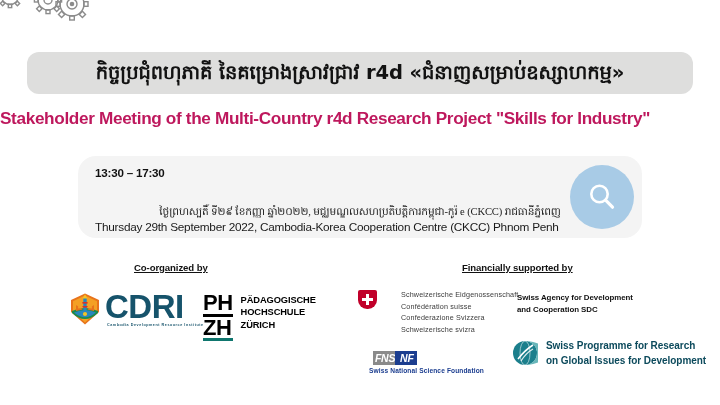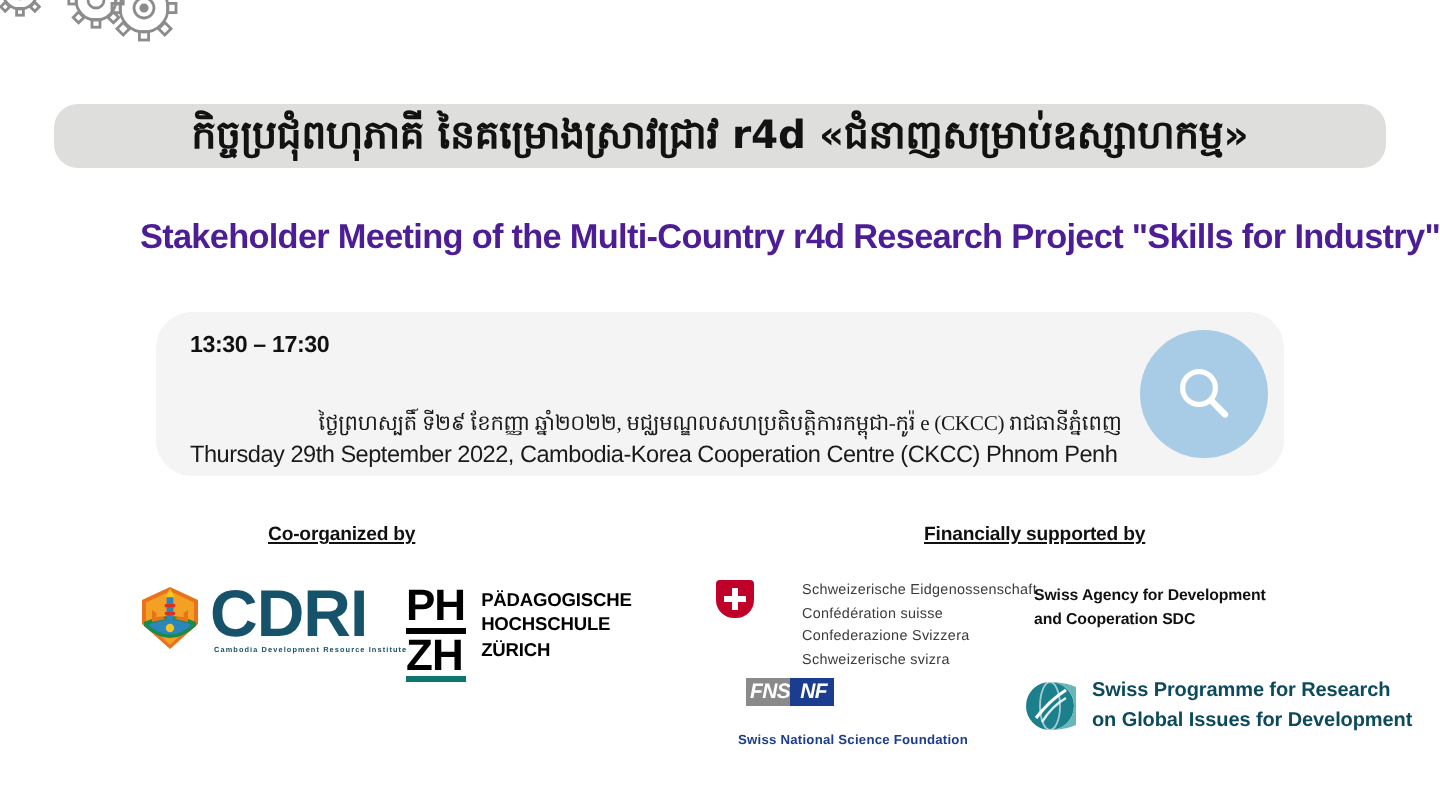--- a/index.html
+++ b/index.html
@@ -25,21 +25,21 @@
     height: 46px;
     pointer-events: none;
   }
 
   
   #khmer-banner {
     position: absolute;
     left: 27px;
     top: 52px;
     width: 666px;
-    height: 32px;
+    height: 42px;
     background: #dededd;
     border-radius: 12px;
     display: flex;
     align-items: center;
     justify-content: center;
     box-sizing: border-box;
     padding: 0 10px;
   }
   #khmer-banner .khmer-title {
     font-family: "DejaVu Sans", "Liberation Sans", sans-serif;
@@ -50,24 +50,24 @@
     white-space: nowrap;
     line-height: 1;
   }
 
   
   #english-subtitle {
     position: absolute;
     left: 0;
     top: 108px;
     width: 720px;
-    text-align: right;
+    text-align: left;
     font-size: 17.2px;
     font-weight: 700;
-    color: #4c1d95;
+    color: #be185d;
     letter-spacing: -0.35px;
     white-space: nowrap;
   }
 
   
   #info-card {
     position: absolute;
     left: 78px;
     top: 156px;
     width: 564px;
@@ -240,21 +240,21 @@
   }
 
   
   #snsf-logo {
     position: absolute;
     left: 357px;
     top: 339px;
   }
   #snsf-mark {
     display: flex;
-    align-items: flex-start;
+    align-items: flex-end;
     height: 26px;
     width: 60px;
     padding-left: 16px;
   }
   #snsf-mark .fns {
     background: #8a8a8a;
     color: #fff;
     font-size: 10.5px;
     font-weight: 700;
     font-style: italic;

